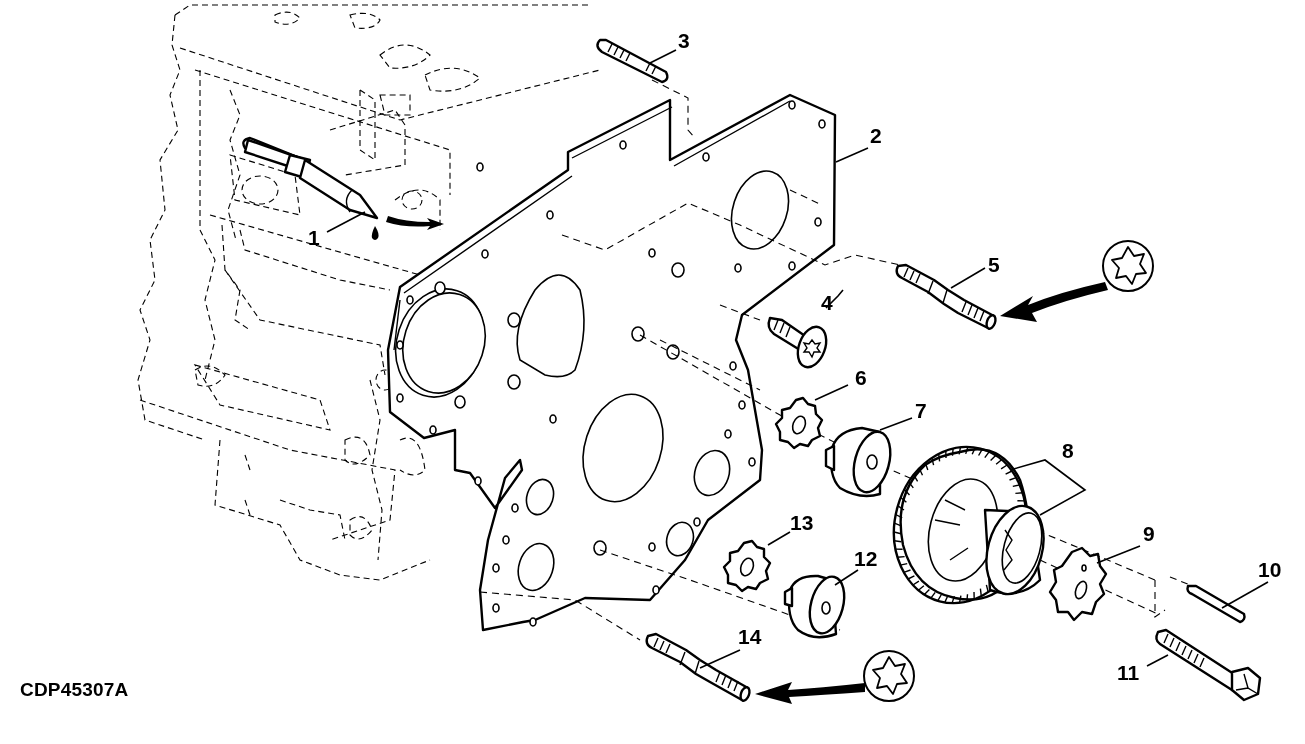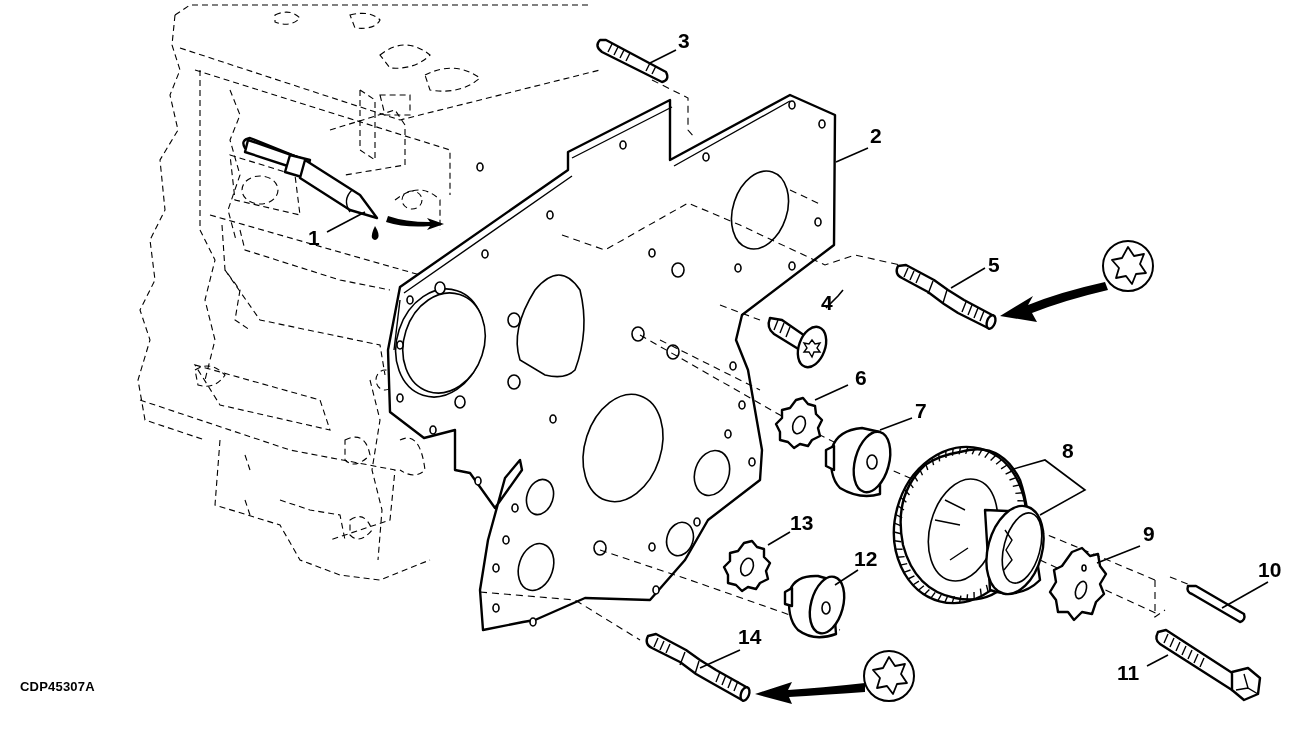--- a/index.html
+++ b/index.html
@@ -6,21 +6,21 @@
   body { width: 1305px; height: 744px; overflow: hidden; position: relative; font-family: "Liberation Sans", sans-serif; }
   #diagram { position: absolute; left: 0; top: 0; width: 1305px; height: 744px; }
   .solid { fill: #ffffff; stroke: #000000; stroke-width: 2.4; stroke-linejoin: round; }
   .solid-thin { fill: none; stroke: #000000; stroke-width: 1.4; }
   .hole { fill: #ffffff; stroke: #000000; stroke-width: 1.6; }
   .dash { fill: none; stroke: #000000; stroke-width: 1.1; stroke-dasharray: 7 5; }
   .ghost { fill: none; stroke: #000000; stroke-width: 1.1; stroke-dasharray: 6 4; }
   .leader { fill: none; stroke: #000000; stroke-width: 1.6; }
   .arrow { fill: #000000; stroke: none; }
   .callout { font-family: "Liberation Sans", sans-serif; font-weight: bold; font-size: 21px; fill: #000000; }
-  #figure-id { position: absolute; left: 20px; top: 679px; font-family: "Liberation Sans", sans-serif; font-weight: bold; font-size: 13px; color: #000; letter-spacing: 0.2px; }
+  #figure-id { position: absolute; left: 20px; top: 679px; font-family: "Liberation Sans", sans-serif; font-weight: bold; font-size: 19px; color: #000; letter-spacing: 0.2px; }
 </style>
 </head>
 <body>
 
 <svg id="diagram" viewBox="0 0 1305 744" xmlns="http://www.w3.org/2000/svg">
 
   <g>
     <path class="ghost" d="M175 15 L190 5 L590 5"></path>
     <path class="ghost" d="M175 15 L172 45 L180 70 L170 95 L178 130 L160 160 L165 210 L150 240 L155 280 L140 310 L150 340 L138 380 L145 420 L205 440"></path>
     <path class="ghost" d="M180 48 L400 120 L520 90 L600 70"></path>

